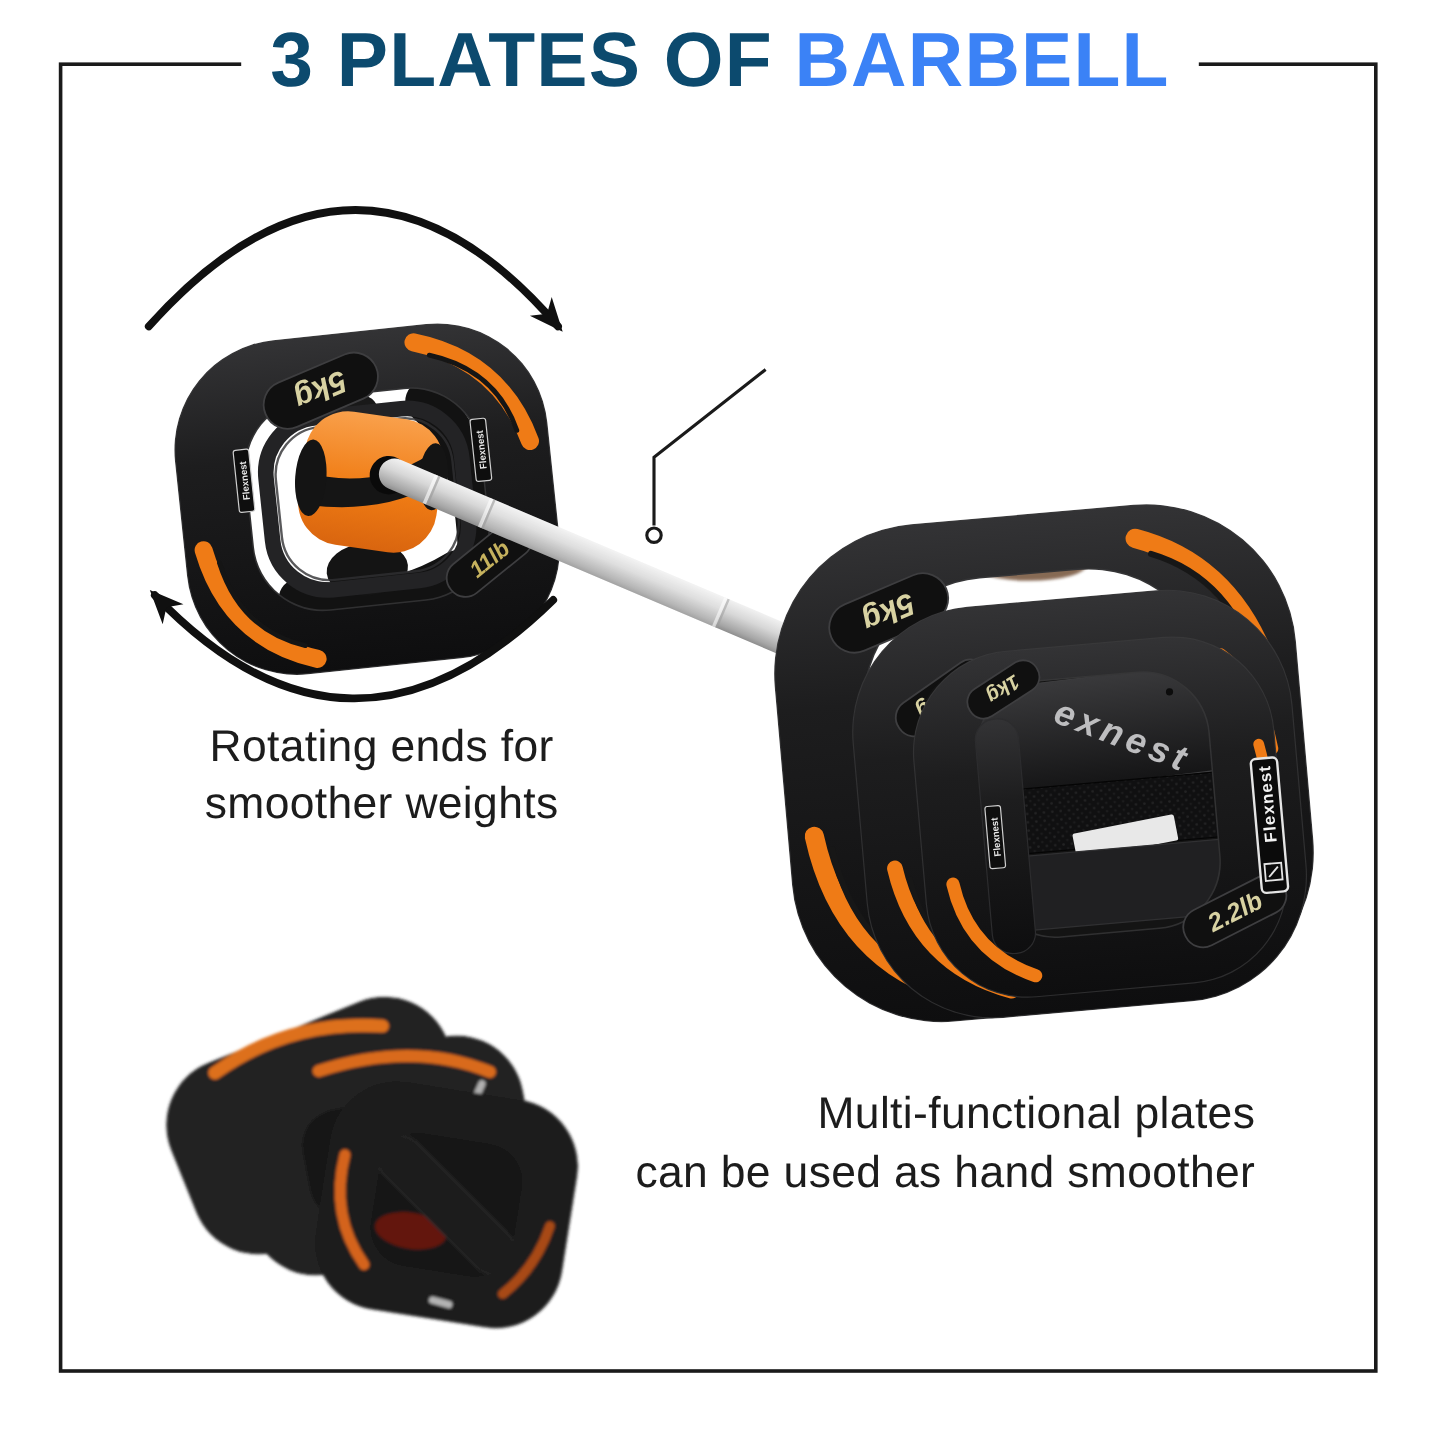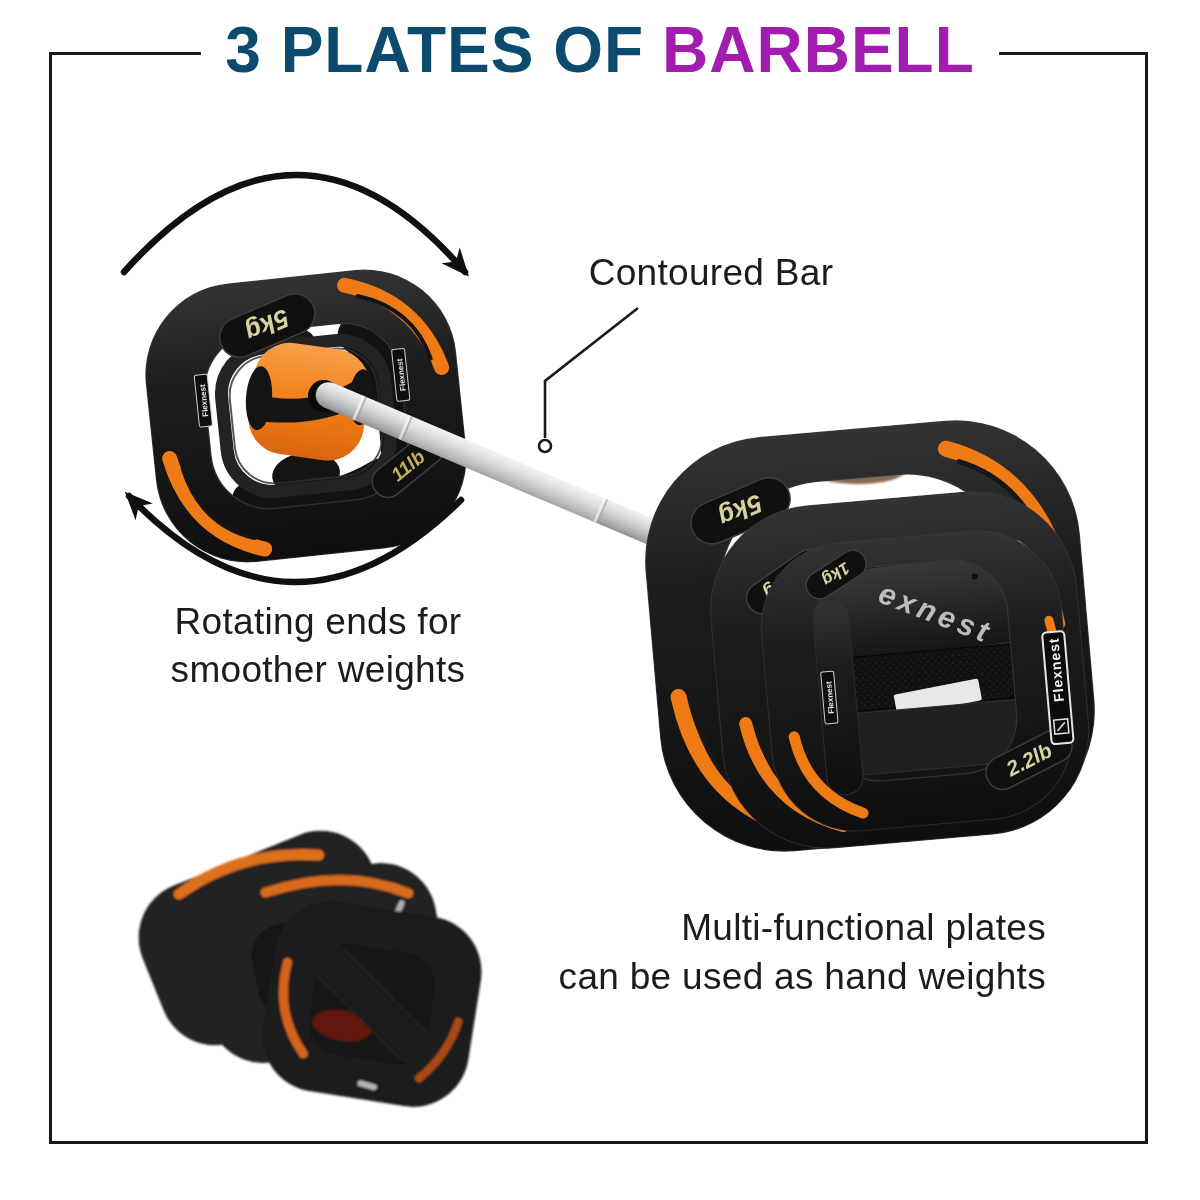--- a/index.html
+++ b/index.html
@@ -4,21 +4,21 @@
 <style>
   html,body{margin:0;padding:0;background:#ffffff;}
   #canvas{position:relative;width:1200px;height:1200px;background:#ffffff;overflow:hidden;
           font-family:"Liberation Sans","DejaVu Sans",sans-serif;}
   #frame{position:absolute;left:49px;top:52px;width:1099px;height:1092px;
          border:3px solid #1a1a1a;box-sizing:border-box;}
   #title{position:absolute;left:0;right:0;top:14px;text-align:center;
          font-size:64px;font-weight:800;letter-spacing:1px;line-height:72px;white-space:nowrap;}
   #title .bg{background:#ffffff;padding:0 24px;}
   #title .dark{color:#0c4a6e;}
-  #title .hl{color:#a21caf;margin-left:18px;}
+  #title .hl{color:#3b82f6;margin-left:18px;}
   .note{position:absolute;color:#1c1c1c;font-size:37px;font-weight:500;letter-spacing:0.3px;}
   #note-contoured{left:556px;top:252px;width:310px;text-align:center;}
   #note-rotating{left:92px;top:598px;width:452px;text-align:center;line-height:48px;}
   #note-multi{left:486px;top:903px;width:560px;text-align:right;line-height:49px;}
   svg{position:absolute;left:0;top:0;}
   .pill-t{font-family:"Liberation Sans","DejaVu Sans",sans-serif;font-weight:bold;font-style:italic;}
   .tag-t{font-family:"Liberation Sans","DejaVu Sans",sans-serif;font-weight:bold;}
 </style>
 </head>
 <body>
@@ -256,27 +256,24 @@
     <path d="M 461,500 Q 292,666 129,496" fill="none" stroke="#101010" stroke-width="6.5" stroke-linecap="round" marker-end="url(#ah)"></path>
 
     <path d="M 638,308 L 545,381 L 545,438" fill="none" stroke="#1a1a1a" stroke-width="2.6"></path>
     <circle cx="545" cy="446" r="6" fill="#ffffff" stroke="#1a1a1a" stroke-width="2.6"></circle>
   </svg>
 
   <div id="title">
     <span class="bg"><span class="dark">3 PLATES OF</span><span class="hl">BARBELL</span></span>
   </div>
 
-  <div id="note-contoured" class="note">
-    <span>Contoured Bar</span>
-  </div>
 
   <div id="note-rotating" class="note">
     <div>Rotating ends for</div>
     <div>smoother weights</div>
   </div>
 
   <div id="note-multi" class="note">
     <div>Multi-functional plates</div>
-    <div>can be used as hand weights</div>
+    <div>can be used as hand smoother</div>
   </div>
 
 </div>
 
 </body></html>

